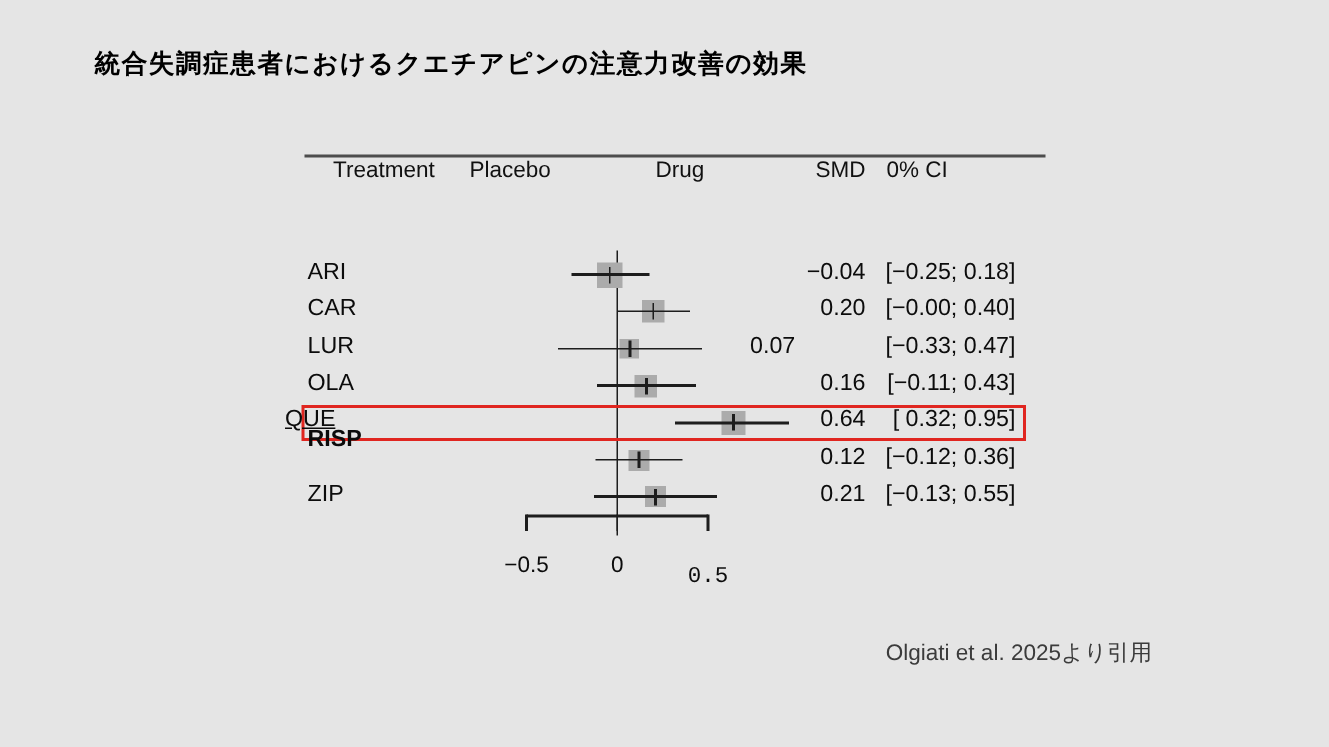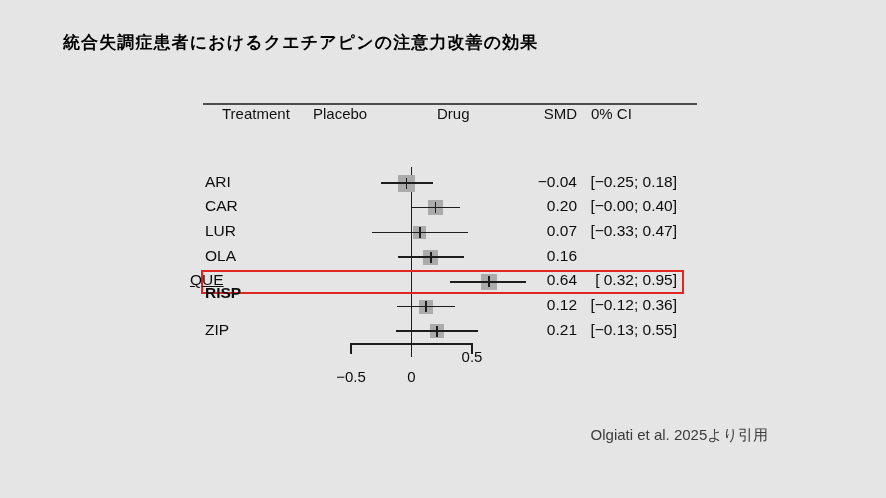--- a/index.html
+++ b/index.html
@@ -56,27 +56,28 @@
         <div class="row-label" style="position: absolute; left: 205px; top: 197.2px;">CAR</div>
         <div style="position: absolute; left: 428.2px; top: 200.2px; width: 15px; height: 15px; background: rgb(171, 171, 171);"></div>
         <div style="position: absolute; left: 411.5px; top: 206.9px; width: 48.4px; height: 1.6px; background: rgb(29, 29, 29);"></div>
         <div style="position: absolute; left: 434.95px; top: 202.2px; width: 1.5px; height: 11px; background: rgb(29, 29, 29);"></div>
         <div class="num" style="position: absolute; left: 517px; top: 197.2px; width: 60px; text-align: right;">0.20</div>
         <div class="num" style="position: absolute; left: 577px; top: 197.2px; width: 100px; text-align: right;">[−0.00; 0.40]</div>
         <div class="row-label" style="position: absolute; left: 205px; top: 221.9px;">LUR</div>
         <div style="position: absolute; left: 413.47px; top: 225.9px; width: 13px; height: 13px; background: rgb(171, 171, 171);"></div>
         <div style="position: absolute; left: 371.57px; top: 231.6px; width: 96.8px; height: 1.6px; background: rgb(29, 29, 29);"></div>
         <div style="position: absolute; left: 419.22px; top: 226.9px; width: 1.5px; height: 11px; background: rgb(29, 29, 29);"></div>
-        <div class="num" style="position: absolute; left: 517px; top: 221.9px; width: 60px; text-align: right;">0.07</div>
+        <div class="num" style="position: absolute; left: 500px; top: 221.9px; width: 60px; ">0.07</div>
         <div class="num" style="position: absolute; left: 577px; top: 221.9px; width: 100px; text-align: right;">[−0.33; 0.47]</div>
         <div class="row-label" style="position: absolute; left: 205px; top: 246.6px;">OLA</div>
         <div style="position: absolute; left: 423.36px; top: 249.6px; width: 15px; height: 15px; background: rgb(171, 171, 171);"></div>
         <div style="position: absolute; left: 398.19px; top: 256.3px; width: 65.34px; height: 1.6px; background: rgb(29, 29, 29);"></div>
         <div style="position: absolute; left: 430.11px; top: 251.6px; width: 1.5px; height: 11px; background: rgb(29, 29, 29);"></div>
         <div class="num" style="position: absolute; left: 517px; top: 246.6px; width: 60px; text-align: right;">0.16</div>
+        <div class="num" style="position: absolute; left: 577px; top: 246.6px; width: 100px; text-align: right;">[−0.11; 0.43]</div>
         <div style="position: absolute; left: 201px; top: 269.8px; width: 483px; height: 24px; box-sizing: border-box; border: 2px solid rgb(224, 38, 32); background: transparent;"></div>
         <div class="row-label" style="position: absolute; left: 190px; top: 271.3px; text-decoration: underline;">QUE</div>
         <div style="position: absolute; left: 480.94px; top: 273.8px; width: 16px; height: 16px; background: rgb(171, 171, 171);"></div>
         <div style="position: absolute; left: 450.22px; top: 281px; width: 76.23px; height: 1.6px; background: rgb(29, 29, 29);"></div>
         <div style="position: absolute; left: 488.19px; top: 276.3px; width: 1.5px; height: 11px; background: rgb(29, 29, 29);"></div>
         <div class="num" style="position: absolute; left: 517px; top: 271.3px; width: 60px; text-align: right;">0.64</div>
         <div class="num" style="position: absolute; left: 577px; top: 271.3px; width: 100px; text-align: right;">[ 0.32; 0.95]</div>
         <div class="row-label" style="position: absolute; left: 205px; top: 284px; font-weight: bold;">RISP</div>
         <div style="position: absolute; left: 419.02px; top: 299.5px; width: 14px; height: 14px; background: rgb(171, 171, 171);"></div>
         <div style="position: absolute; left: 396.98px; top: 305.7px; width: 58.08px; height: 1.6px; background: rgb(29, 29, 29);"></div>
@@ -88,18 +89,18 @@
         <div style="position: absolute; left: 395.77px; top: 330.4px; width: 82.28px; height: 1.6px; background: rgb(29, 29, 29);"></div>
         <div style="position: absolute; left: 436.16px; top: 325.7px; width: 1.5px; height: 11px; background: rgb(29, 29, 29);"></div>
         <div class="num" style="position: absolute; left: 517px; top: 320.7px; width: 60px; text-align: right;">0.21</div>
         <div class="num" style="position: absolute; left: 577px; top: 320.7px; width: 100px; text-align: right;">[−0.13; 0.55]</div>
         <div style="position: absolute; left: 351px; top: 343px; width: 121px; height: 1.5px; background: rgb(29, 29, 29);"></div>
         <div style="position: absolute; left: 350.25px; top: 343px; width: 1.5px; height: 11px; background: rgb(29, 29, 29);"></div>
         <div class="tick-label" style="position: absolute; left: 321px; top: 368px; width: 60px;">−0.5</div>
         <div style="position: absolute; left: 410.75px; top: 343px; width: 1.5px; height: 11px; background: rgb(29, 29, 29);"></div>
         <div class="tick-label" style="position: absolute; left: 381.5px; top: 368px; width: 60px;">0</div>
         <div style="position: absolute; left: 471.25px; top: 343px; width: 1.5px; height: 11px; background: rgb(29, 29, 29);"></div>
-        <div class="tick-label" style="position: absolute; left: 442px; top: 348px; width: 60px;">0.5</div>
+        <div class="tick-label" style="position: absolute; left: 442px; top: 376px; width: 60px; font-family: Liberation Mono, monospace;">0.5</div>
       </div>
   </div>
 
   <div class="citation">Olgiati et al. 2025より引用</div>
 </div>
 
 </body></html>

